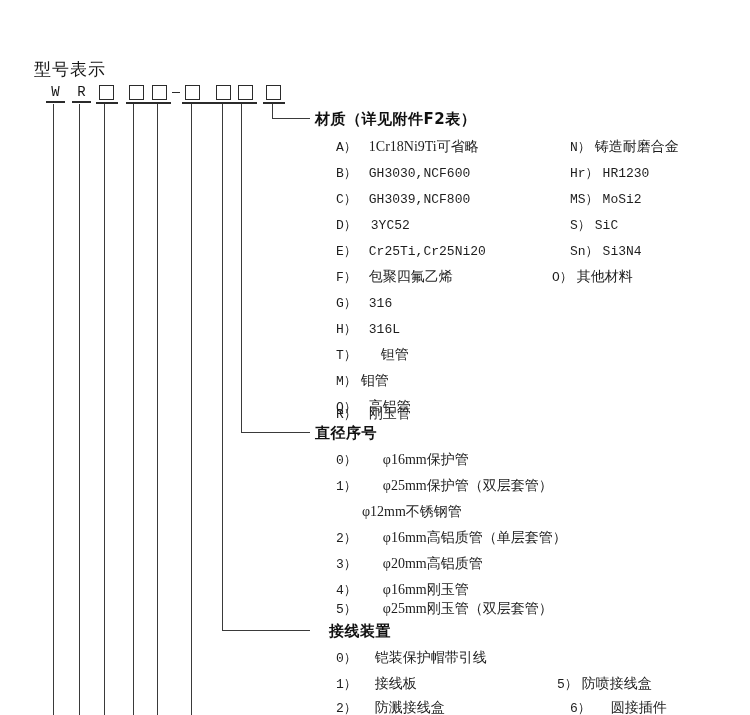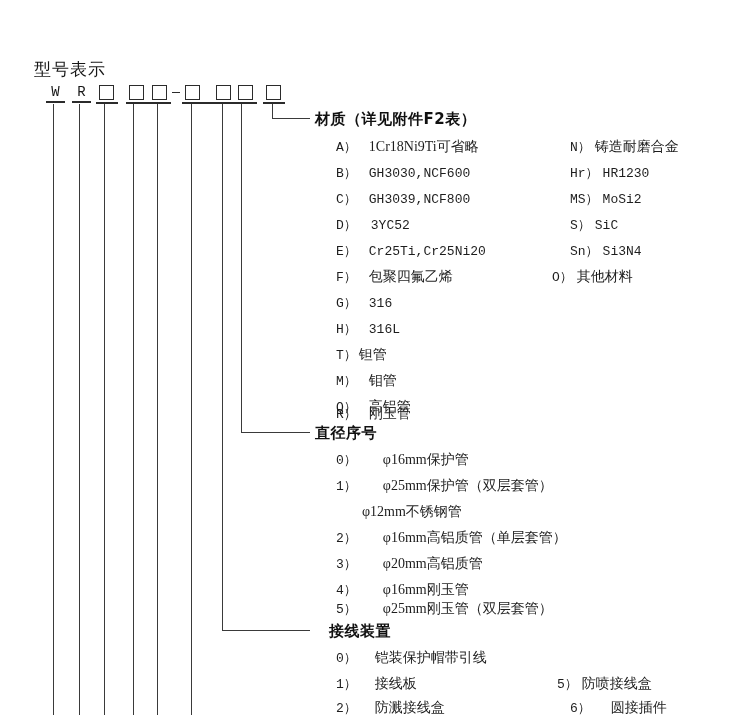--- a/index.html
+++ b/index.html
@@ -179,22 +179,22 @@
     <div class="group-title" style="left:315px; top:110px;">材质（详见附件F2表）</div>
 
     <div class="opt" style="left:336px; top:137px;"><span class="key">A）</span><span class="val" style="margin-left:12px;">1Cr18Ni9Ti可省略</span></div>
     <div class="opt mono" style="left:336px; top:163px;"><span class="key">B）</span><span class="val" style="margin-left:12px;">GH3030,NCF600</span></div>
     <div class="opt mono" style="left:336px; top:189px;"><span class="key">C）</span><span class="val" style="margin-left:12px;">GH3039,NCF800</span></div>
     <div class="opt mono" style="left:336px; top:215px;"><span class="key">D）</span><span class="val" style="margin-left:14px;">3YC52</span></div>
     <div class="opt mono" style="left:336px; top:241px;"><span class="key">E）</span><span class="val" style="margin-left:12px;">Cr25Ti,Cr25Ni20</span></div>
     <div class="opt" style="left:336px; top:267px;"><span class="key">F）</span><span class="val" style="margin-left:12px;text-align:center;">包聚四氟乙烯</span></div>
     <div class="opt mono" style="left:336px; top:293px;"><span class="key">G）</span><span class="val" style="margin-left:12px;text-align:center;">316</span></div>
     <div class="opt mono" style="left:336px; top:319px;"><span class="key">H）</span><span class="val" style="margin-left:12px;">316L</span></div>
-    <div class="opt" style="left:336px; top:345px;"><span class="key">T）</span><span class="val" style="margin-left:2px;">钽管</span></div>
-    <div class="opt" style="left:336px; top:371px;"><span class="key">M）</span><span class="val" style="margin-left:12px;">钼管</span></div>
+    <div class="opt" style="left:336px; top:345px;"><span class="key">T）</span><span class="val" style="margin-left:24px;">钽管</span></div>
+    <div class="opt" style="left:336px; top:371px;"><span class="key">M）</span><span class="val" style="margin-left:4px;">钼管</span></div>
     <div class="opt" style="left:336px; top:397px;"><span class="key">Q）</span><span class="val" style="margin-left:12px;">高铝管</span></div>
     <div class="opt" style="left:336px; top:404px;"><span class="key">R）</span><span class="val" style="margin-left:12px;">刚玉管</span></div>
 
     <div class="opt" style="left:570px; top:137px;"><span class="key">N）</span><span class="val" style="margin-left:4px;">铸造耐磨合金</span></div>
     <div class="opt mono" style="left:570px; top:163px;"><span class="key">Hr）</span><span class="val" style="margin-left:4px;">HR1230</span></div>
     <div class="opt mono" style="left:570px; top:189px;"><span class="key">MS）</span><span class="val" style="margin-left:4px;">MoSi2</span></div>
     <div class="opt mono" style="left:570px; top:215px;"><span class="key">S）</span><span class="val" style="margin-left:4px;">SiC</span></div>
     <div class="opt mono" style="left:570px; top:241px;"><span class="key">Sn）</span><span class="val" style="margin-left:4px;">Si3N4</span></div>
     <div class="opt" style="left:552px; top:267px;"><span class="key">O）</span><span class="val" style="margin-left:4px;">其他材料</span></div>
   </div>

